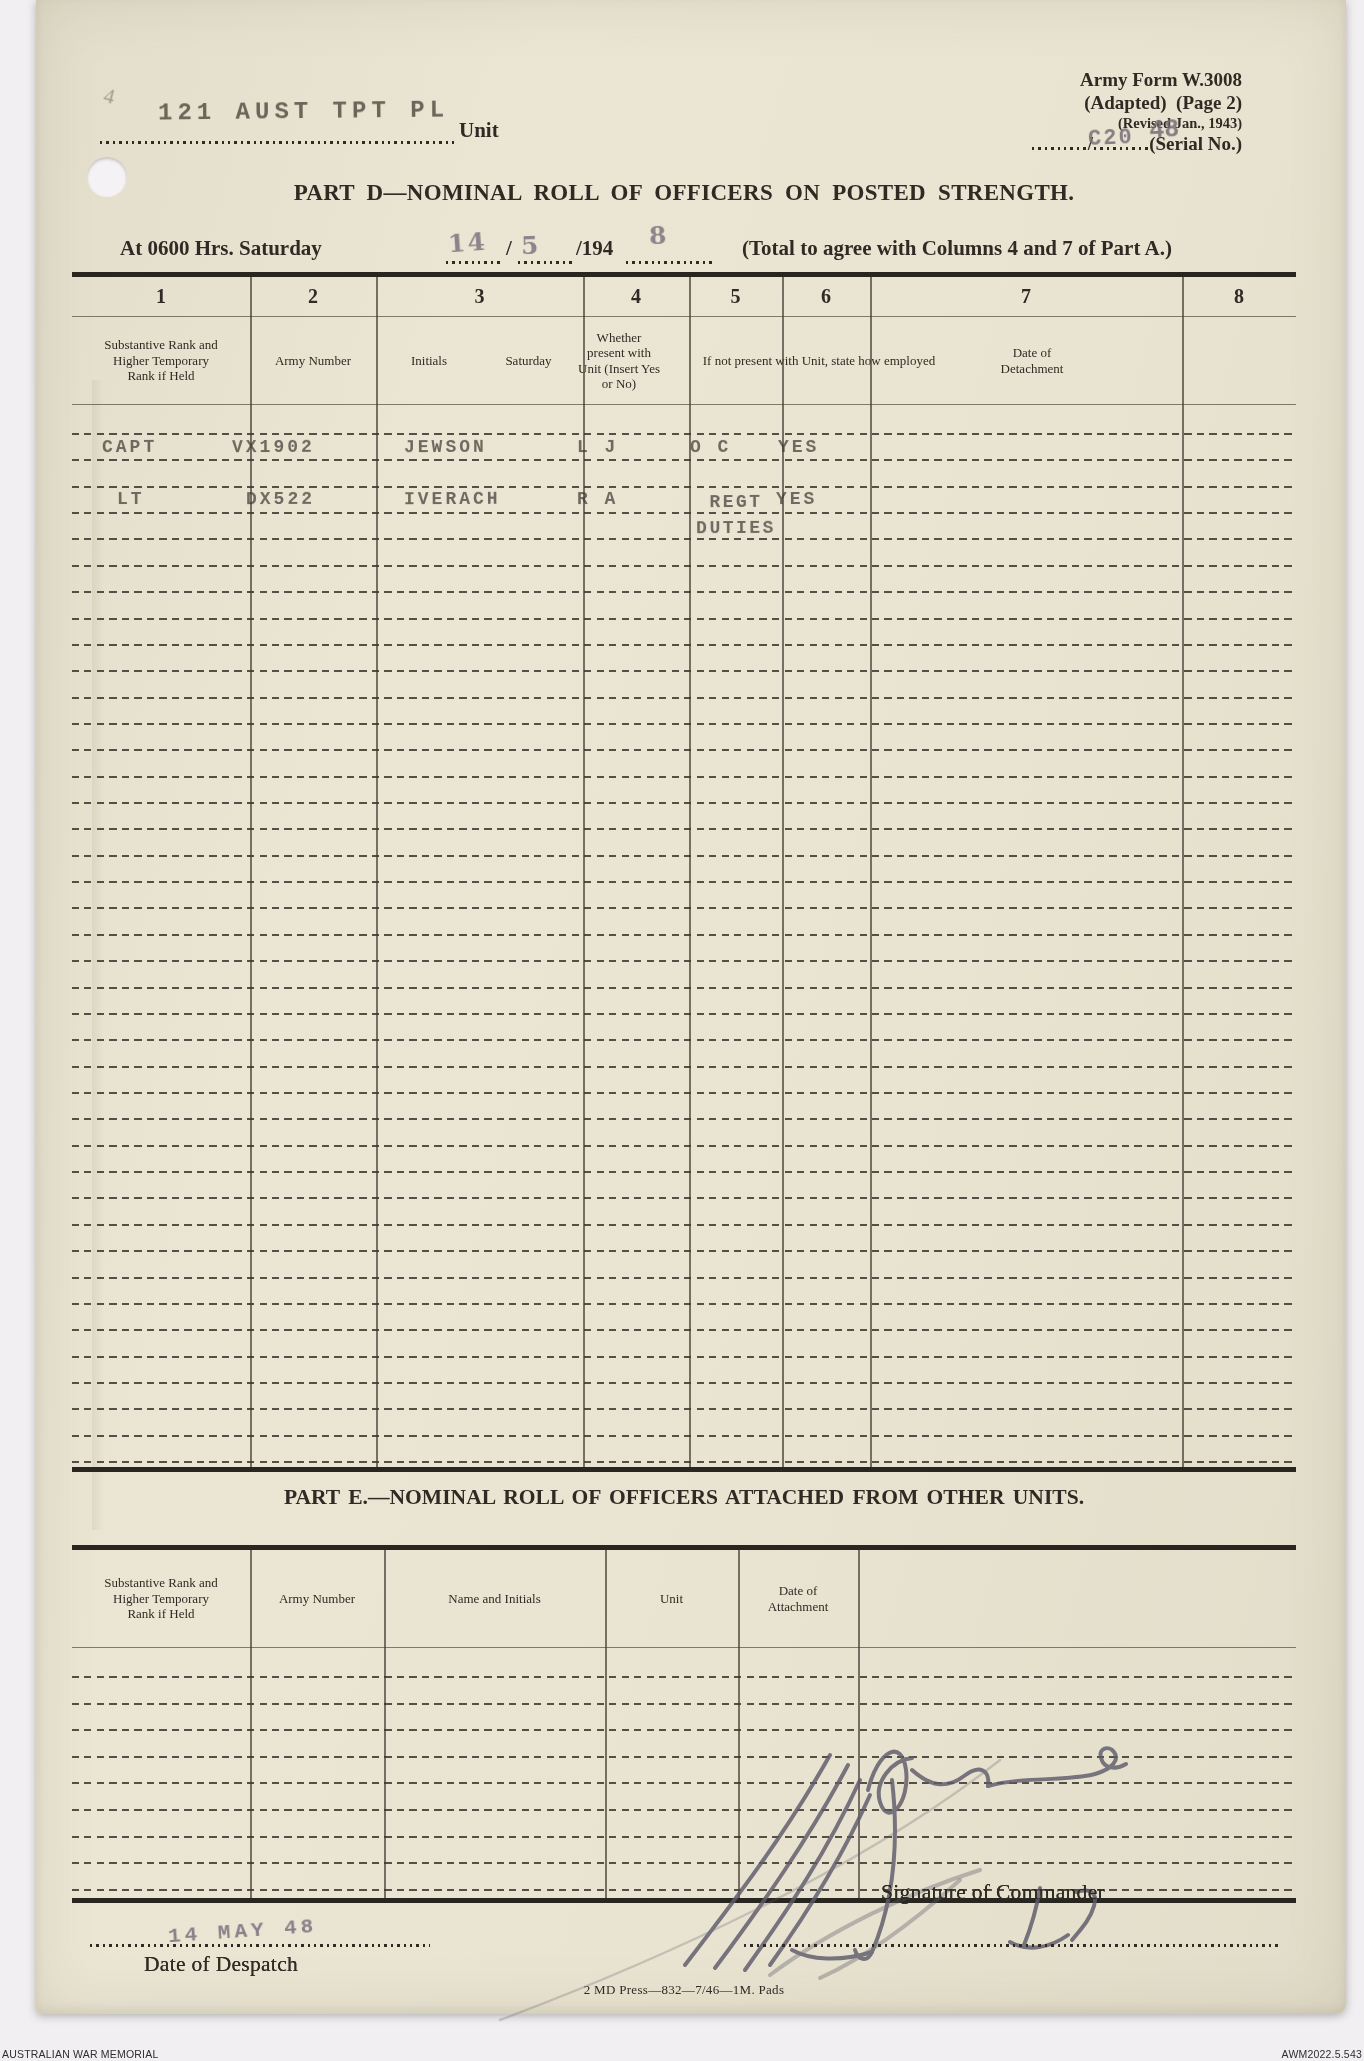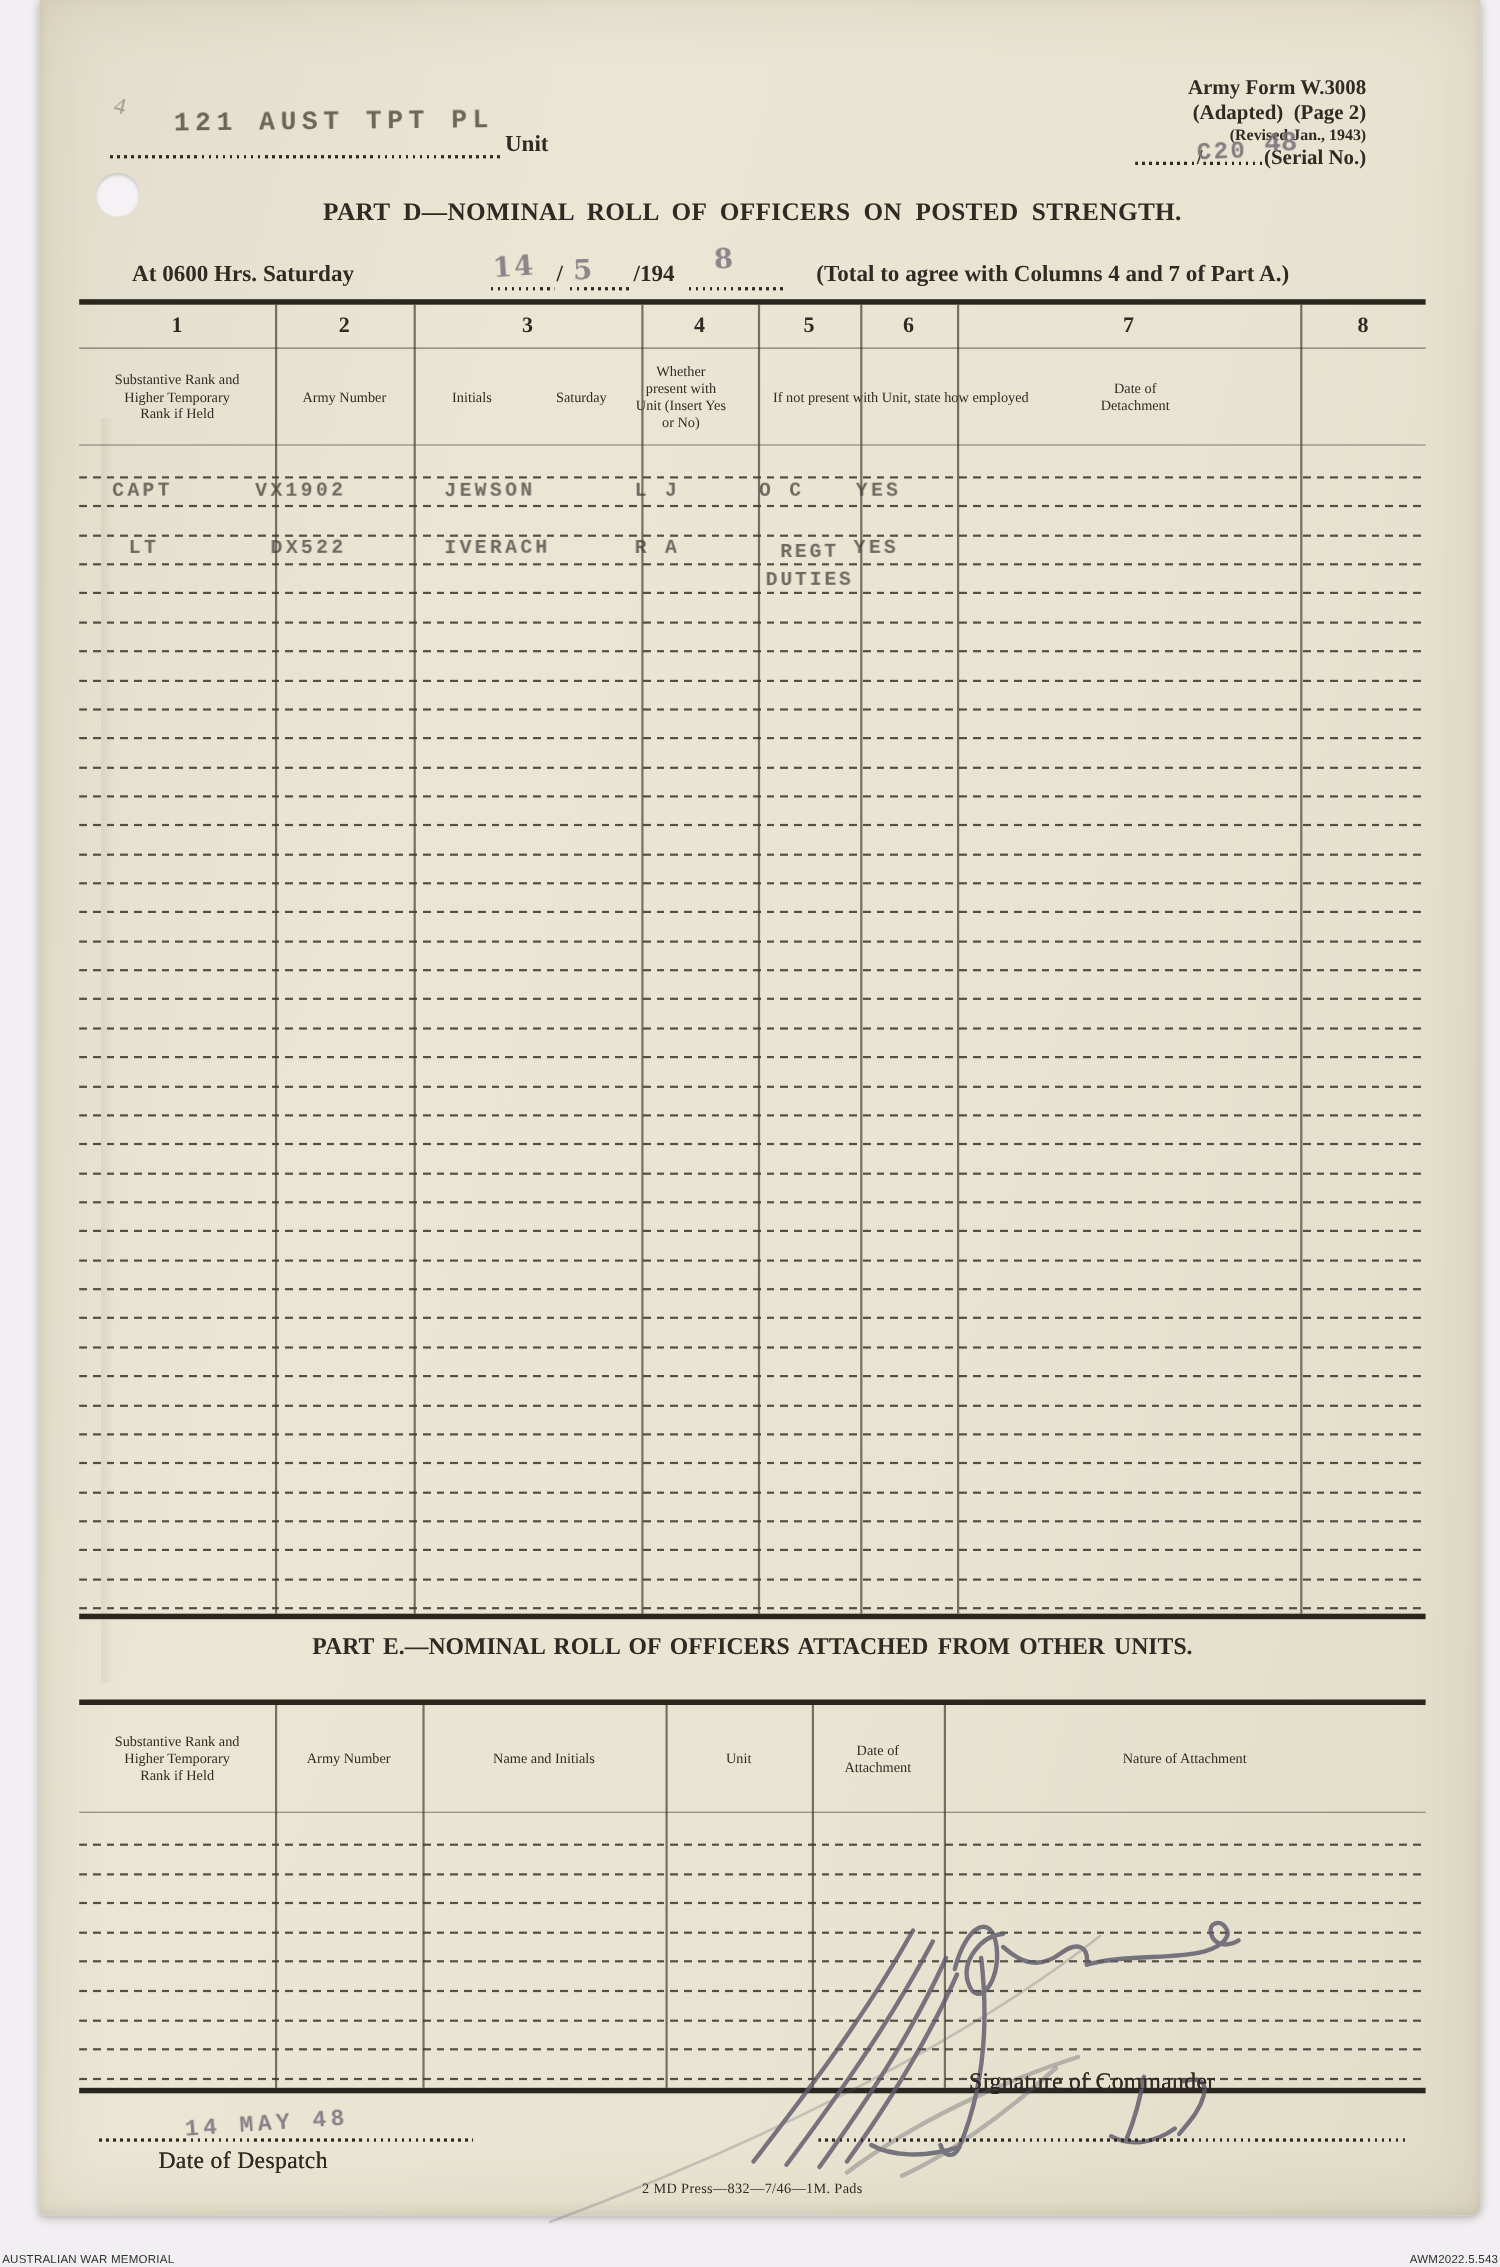--- a/index.html
+++ b/index.html
@@ -264,23 +264,20 @@
         </div>
       <div class="cell v3">
           <span>Name and Initials</span>
         </div>
       <div class="cell v4">
           <span>Unit</span>
         </div>
       <div class="cell v5 mv5">
           <span>Date of Attachment</span>
         </div>
-      <div class="cell v6">
-          <span>Nature of Attachment</span>
-        </div>
     </div>
     <div class="body-area body-e" id="pe-rules">
         <div class="dash-line" style="top: 28px;"></div>
         <div class="dash-line" style="top: 54.6px;"></div>
         <div class="dash-line" style="top: 81.2px;"></div>
         <div class="dash-line" style="top: 107.8px;"></div>
         <div class="dash-line" style="top: 134.4px;"></div>
         <div class="dash-line" style="top: 161px;"></div>
         <div class="dash-line" style="top: 187.6px;"></div>
         <div class="dash-line" style="top: 214.2px;"></div>

